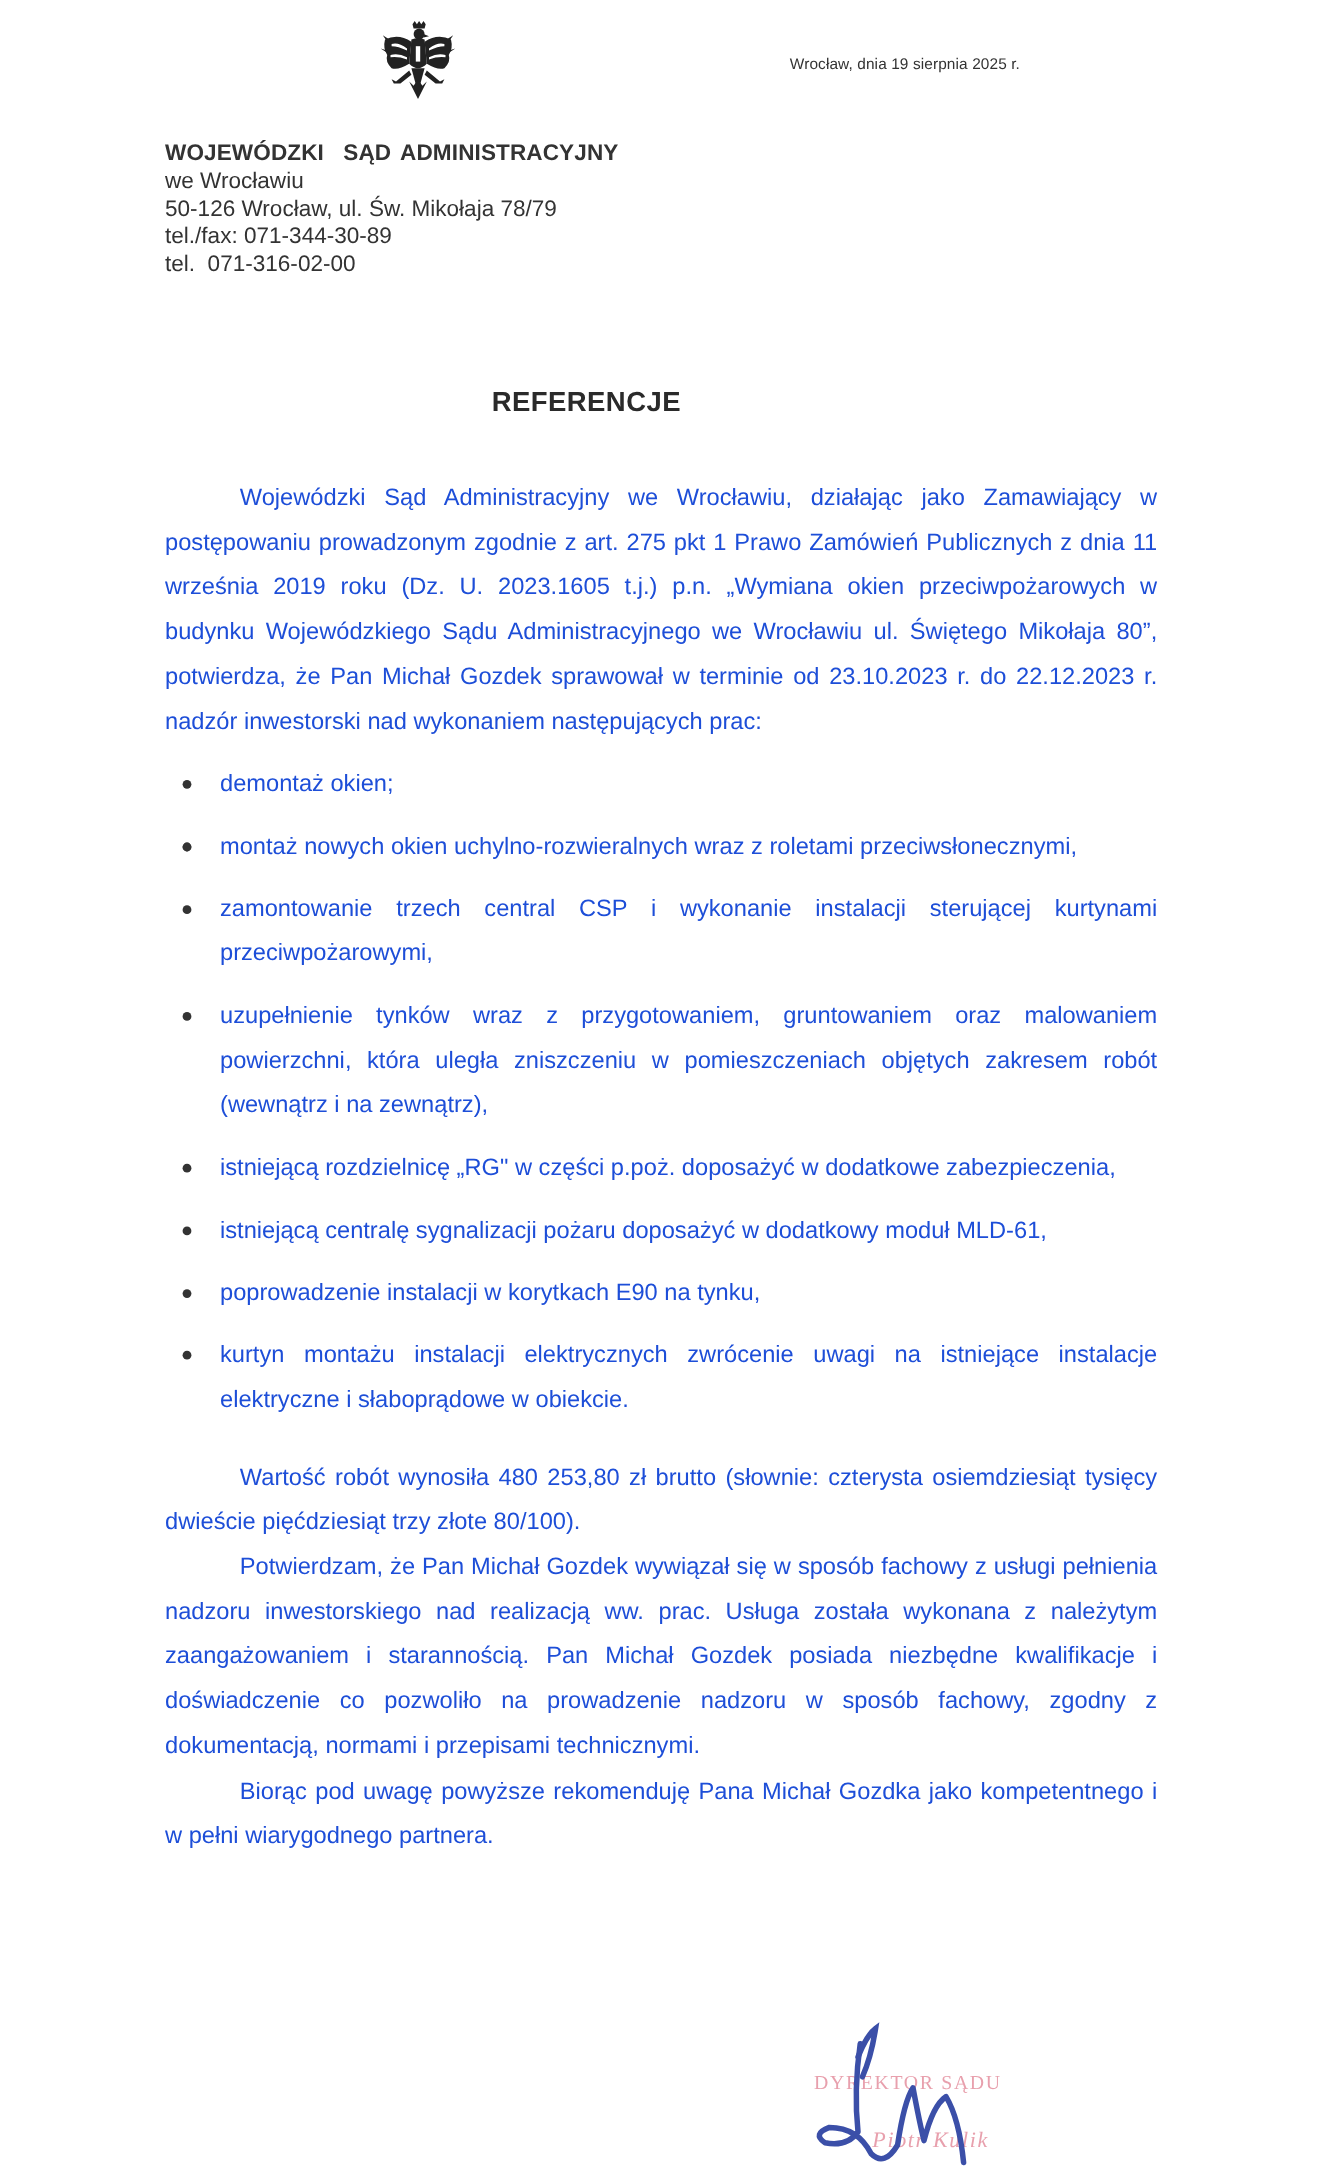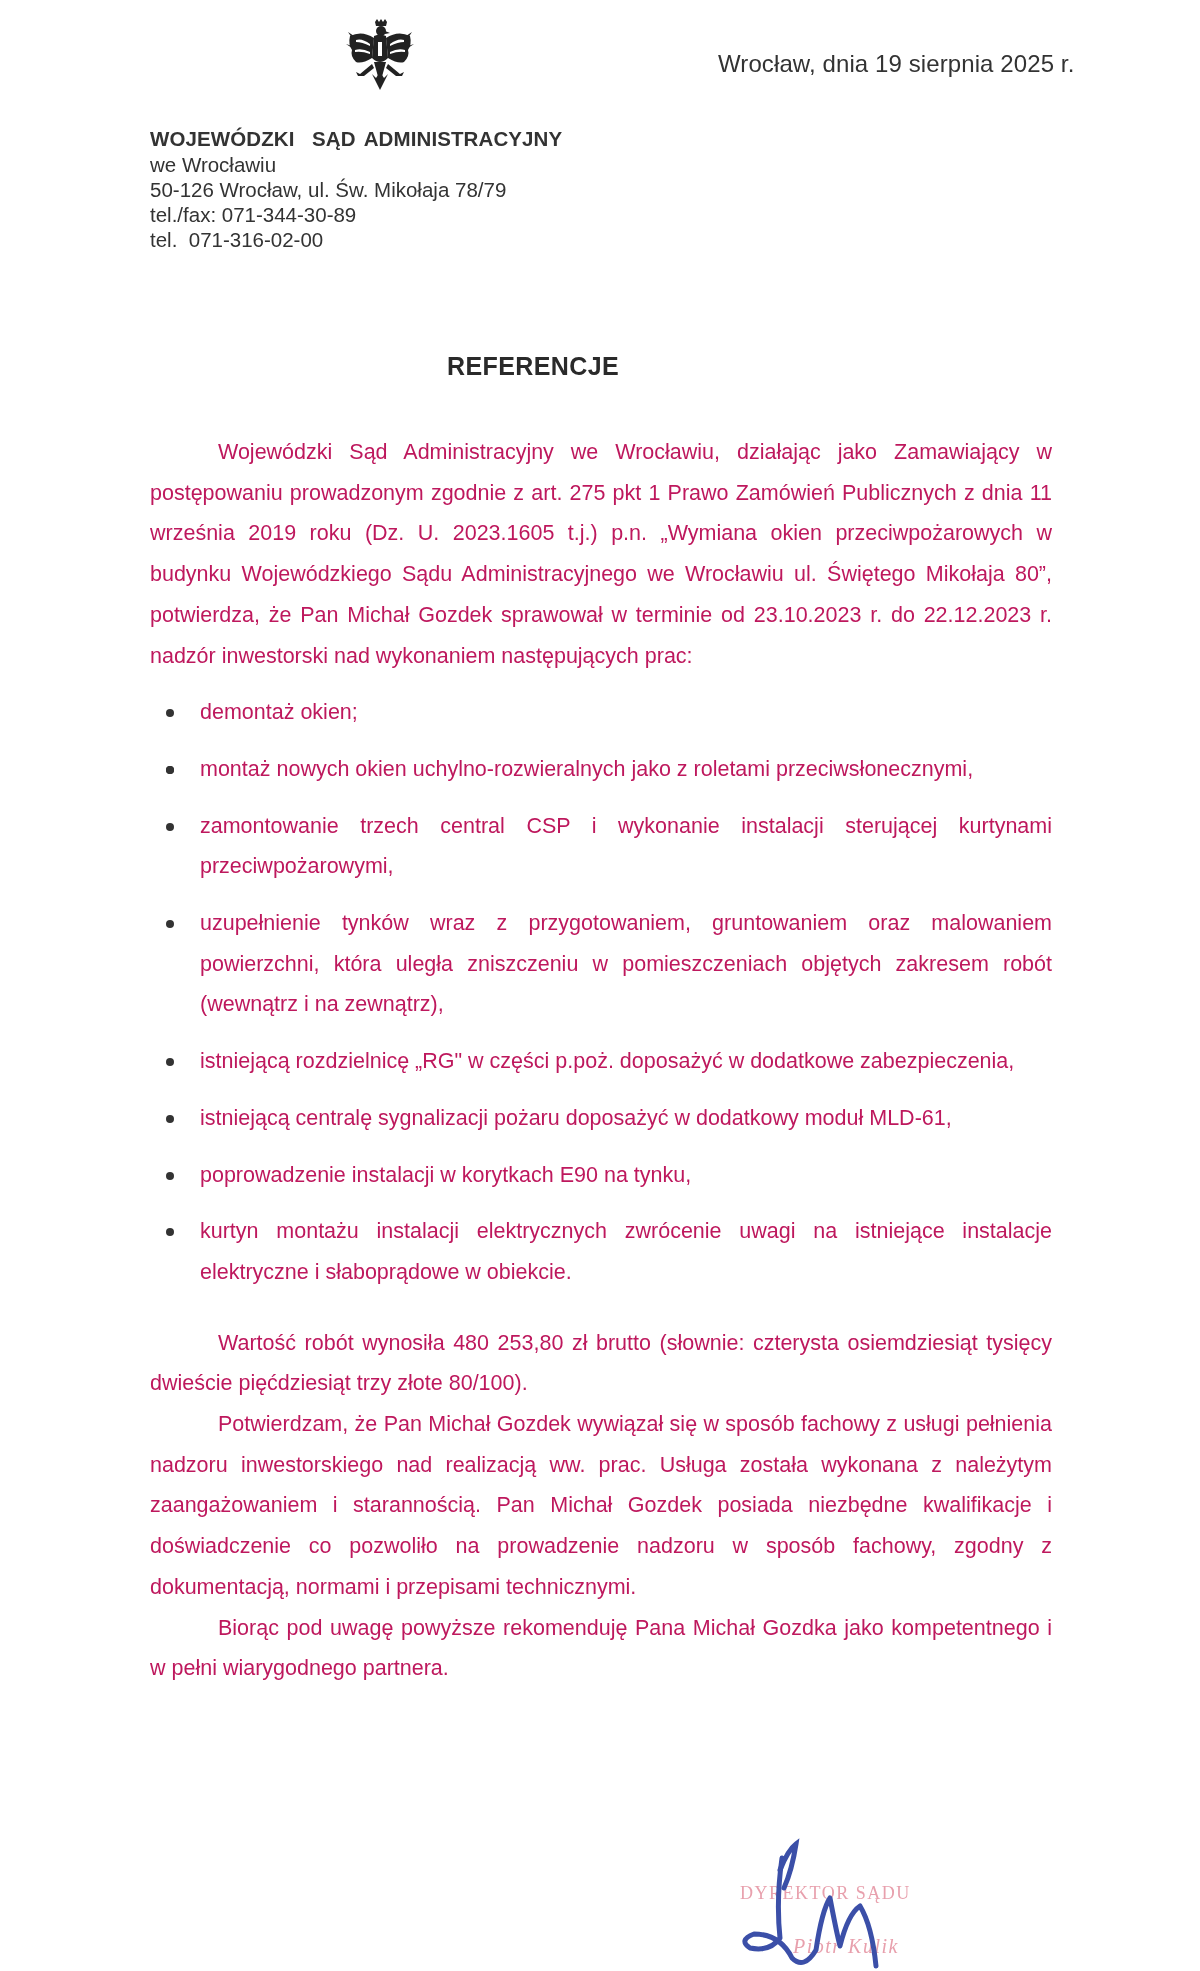--- a/index.html
+++ b/index.html
@@ -2,30 +2,30 @@
 <html><head>
 <meta charset="utf-8">
 <style>
   html, body { margin: 0; padding: 0; background: #ffffff; }
   body { width: 1200px; height: 1971px; position: relative; overflow: hidden;
          font-family: "Liberation Sans", sans-serif; color: #2b2b2b; }
   .page { position: absolute; left: 0; top: 0; width: 1200px; height: 1971px; background: #fff; }
 
   .eagle { position: absolute; left: 344px; top: 18px; width: 72px; height: 78px; }
 
-  .date { position: absolute; left: 718px; top: 50px; font-size: 24px; color: #333; letter-spacing: 0.1px; }
+  .date { position: absolute; left: 718px; top: 50px; font-size: 14px; color: #333; letter-spacing: 0.1px; }
 
   .letterhead { position: absolute; left: 150px; top: 125px; width: 458px; color: #333; }
   .letterhead .court { font-weight: bold; font-size: 20.5px; letter-spacing: 0.1px; line-height: 27px; word-spacing: 3px; }
   .letterhead .line { font-size: 20.5px; line-height: 25px; }
 
   .title { position: absolute; left: 0; width: 1066px; top: 352px; text-align: center;
            font-weight: bold; font-size: 25px; letter-spacing: 0.4px; color: #2a2a2a; }
 
-  .body { position: absolute; left: 150px; top: 432px; width: 902px; font-size: 21.5px; line-height: 40.7px; color: #be185d; }
+  .body { position: absolute; left: 150px; top: 432px; width: 902px; font-size: 21.5px; line-height: 40.7px; color: #1d4ed8; }
   .para { text-align: justify; text-align-last: left; margin: 0; }
   .indent { text-indent: 68px; }
 
   ul.works { list-style: none; margin: 0; padding: 0; }
   ul.works li { position: relative; padding-left: 50px; text-align: justify; text-align-last: left; margin-top: 16px; }
   ul.works li .bullet { position: absolute; left: 16px; top: 17px; width: 8px; height: 8px; border-radius: 50%; background: #333; }
 
   .gap { height: 30px; }
 
   .signature { position: absolute; left: 730px; top: 1830px; width: 230px; height: 141px; }
@@ -81,21 +81,21 @@
   </div>
 
   <div class="title">REFERENCJE</div>
 
   <div class="body">
     <p class="para indent">Wojewódzki Sąd Administracyjny we Wrocławiu, działając jako Zamawiający w postępowaniu prowadzonym zgodnie z art. 275 pkt 1 Prawo Zamówień Publicznych z dnia 11 września 2019 roku (Dz. U. 2023.1605 t.j.) p.n. „Wymiana okien przeciwpożarowych w budynku Wojewódzkiego Sądu Administracyjnego we Wrocławiu ul. Świętego Mikołaja 80”, potwierdza, że Pan Michał Gozdek sprawował w terminie od 23.10.2023 r. do 22.12.2023 r. nadzór inwestorski nad wykonaniem następujących prac:</p>
 
     <ul class="works">
       <li><span class="bullet"></span><span>demontaż okien;</span></li>
       <li><span class="bullet"></span></li>
-      <li><span class="bullet"></span><span>montaż nowych okien uchylno-rozwieralnych jako z roletami przeciwsłonecznymi,</span></li>
+      <li><span class="bullet"></span><span>montaż nowych okien uchylno-rozwieralnych wraz z roletami przeciwsłonecznymi,</span></li>
       <li><span class="bullet"></span><span>zamontowanie trzech central CSP i wykonanie instalacji sterującej kurtynami przeciwpożarowymi,</span></li>
       <li><span class="bullet"></span><span>uzupełnienie tynków wraz z przygotowaniem, gruntowaniem oraz malowaniem powierzchni, która uległa zniszczeniu w pomieszczeniach objętych zakresem robót (wewnątrz i na zewnątrz),</span></li>
       <li><span class="bullet"></span><span>istniejącą rozdzielnicę „RG" w części p.poż. doposażyć w dodatkowe zabezpieczenia,</span></li>
       <li><span class="bullet"></span><span>istniejącą centralę sygnalizacji pożaru doposażyć w dodatkowy moduł MLD-61,</span></li>
       <li><span class="bullet"></span><span>poprowadzenie instalacji w korytkach E90 na tynku,</span></li>
       <li><span class="bullet"></span><span>kurtyn montażu instalacji elektrycznych zwrócenie uwagi na istniejące instalacje elektryczne i słaboprądowe w obiekcie.</span></li>
     </ul>
 
     <div class="gap"></div>
 

